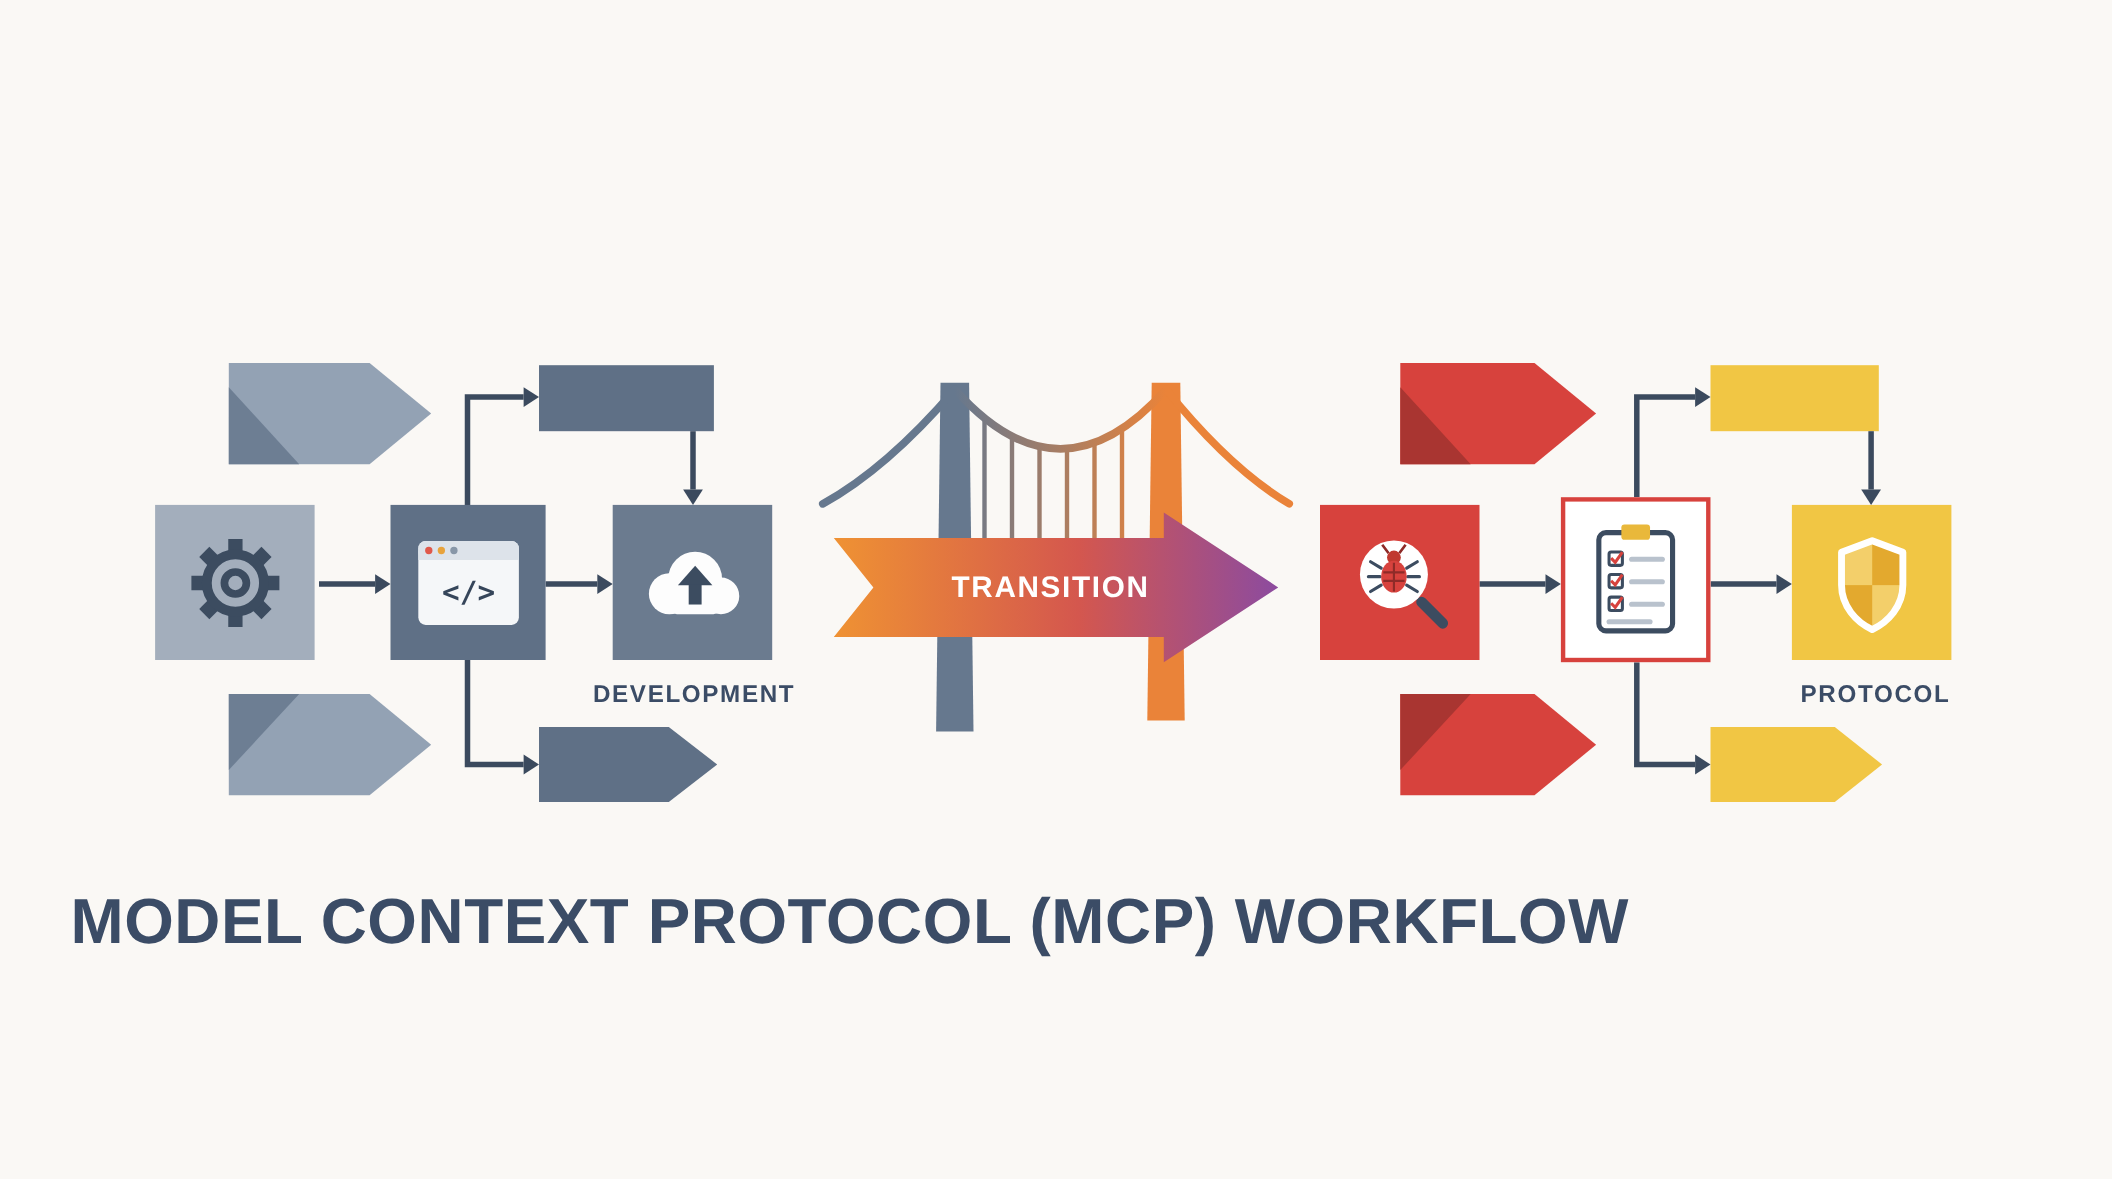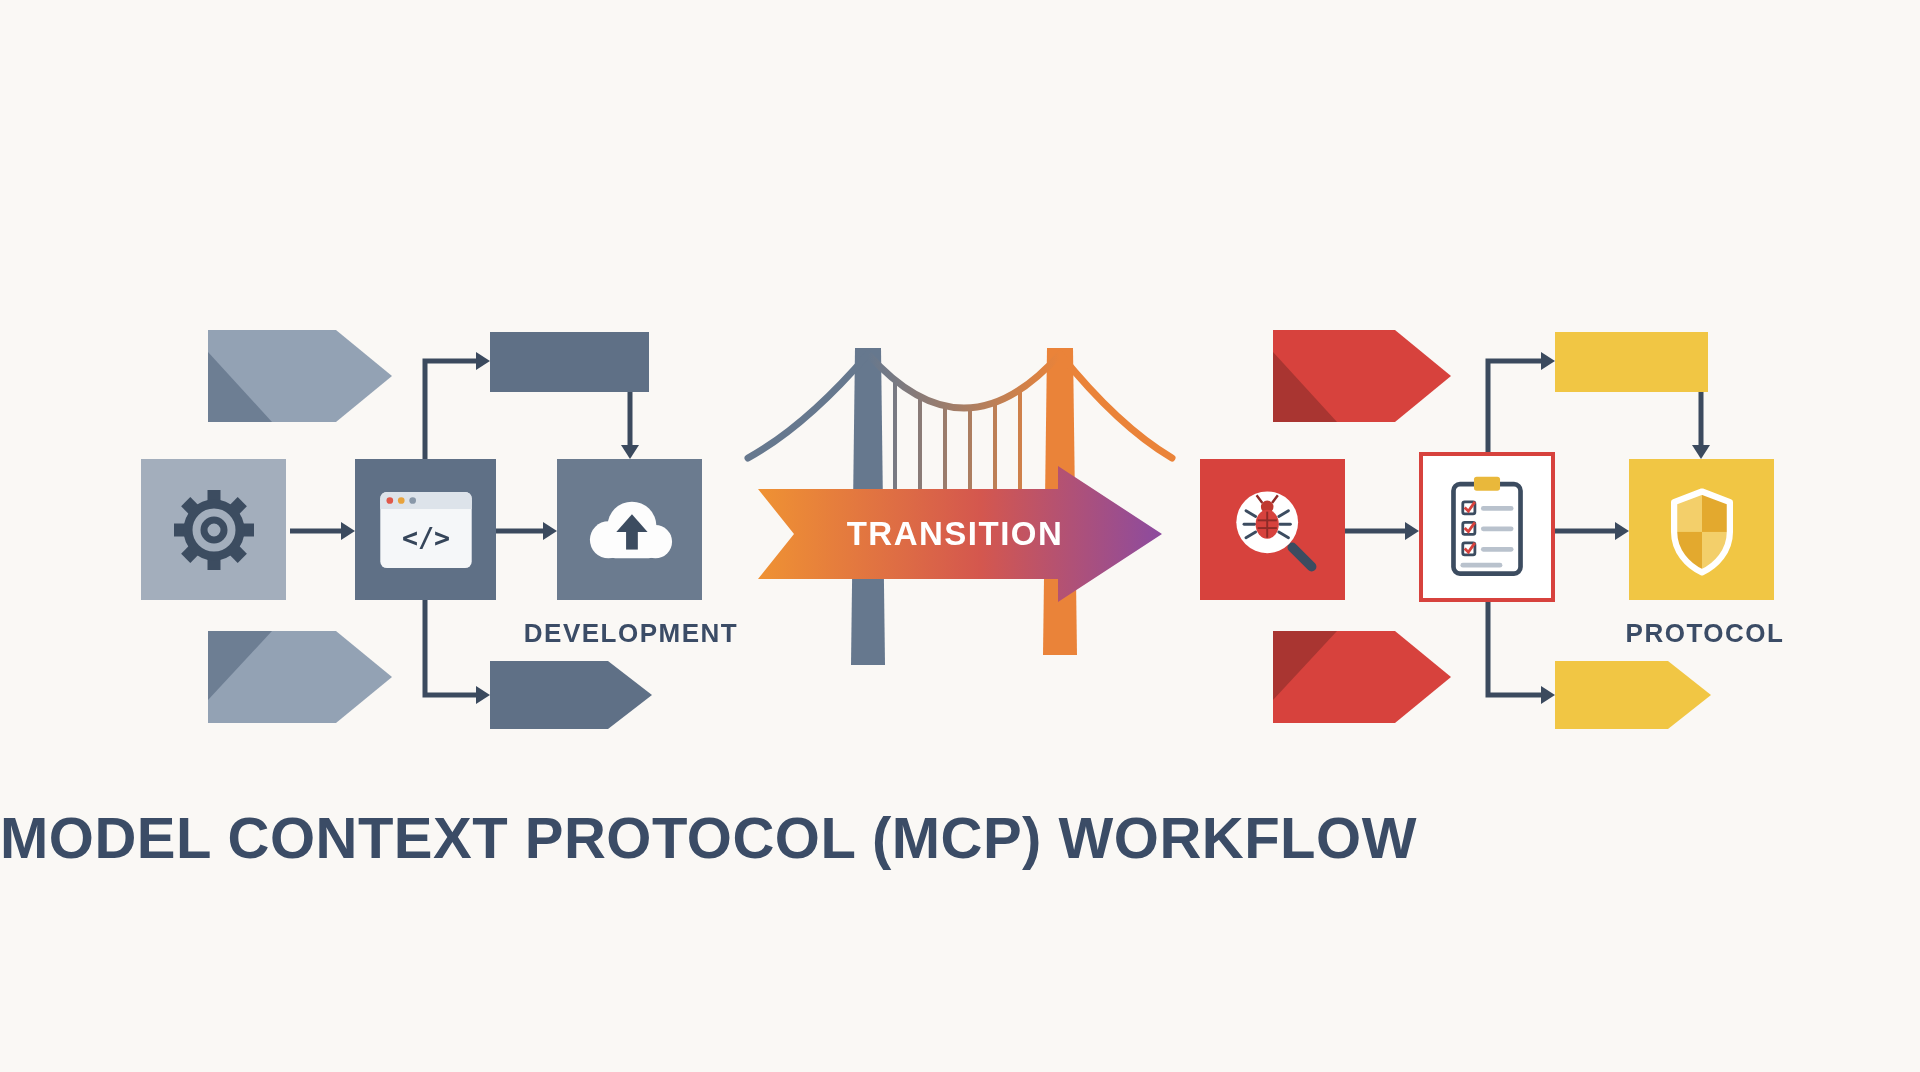--- a/index.html
+++ b/index.html
@@ -58,26 +58,26 @@
   .box-cloud{left:557px;top:459px;width:145px;height:141px;background:var(--box-cloud);}
   .box-bug{left:1200px;top:459px;width:145px;height:141px;background:var(--red);}
   .box-checklist{left:1419px;top:452px;width:136px;height:150px;background:#ffffff;border:4px solid var(--red);}
   .box-shield{left:1629px;top:459px;width:145px;height:141px;background:var(--yellow);}
 
   .gear-stroke{stroke:var(--icon-slate);fill:none;}
   .icon-dark{fill:var(--icon-slate);}
 
   
   .stage-label{position:absolute;width:360px;text-align:center;font-weight:bold;
-    font-size:26px;letter-spacing:1.5px;color:var(--text);}
+    font-size:22px;letter-spacing:1.5px;color:var(--text);}
   .label-dev{left:451px;top:618px;}
   .label-test{left:1525px;top:618px;}
   .transition-label{position:absolute;left:805px;top:514px;width:300px;text-align:center;
-    color:#ffffff;font-weight:bold;font-size:33px;letter-spacing:1.5px;line-height:40px;}
-  .title{position:absolute;left:0;top:804px;width:1545px;margin:0;
+    color:#ffffff;font-weight:bold;font-size:27px;letter-spacing:1.5px;line-height:40px;}
+  .title{position:absolute;left:0;top:804px;width:1545px;margin:0;text-align:center;
     font-size:58px;font-weight:bold;letter-spacing:0.5px;color:var(--text);}
 </style>
 </head>
 <body>
 
 <div class="stage">
 
   <svg class="canvas" viewBox="0 0 1920 1072">
     <defs>
       <linearGradient id="transGrad" gradientUnits="userSpaceOnUse" x1="758" y1="0" x2="1162" y2="0">

